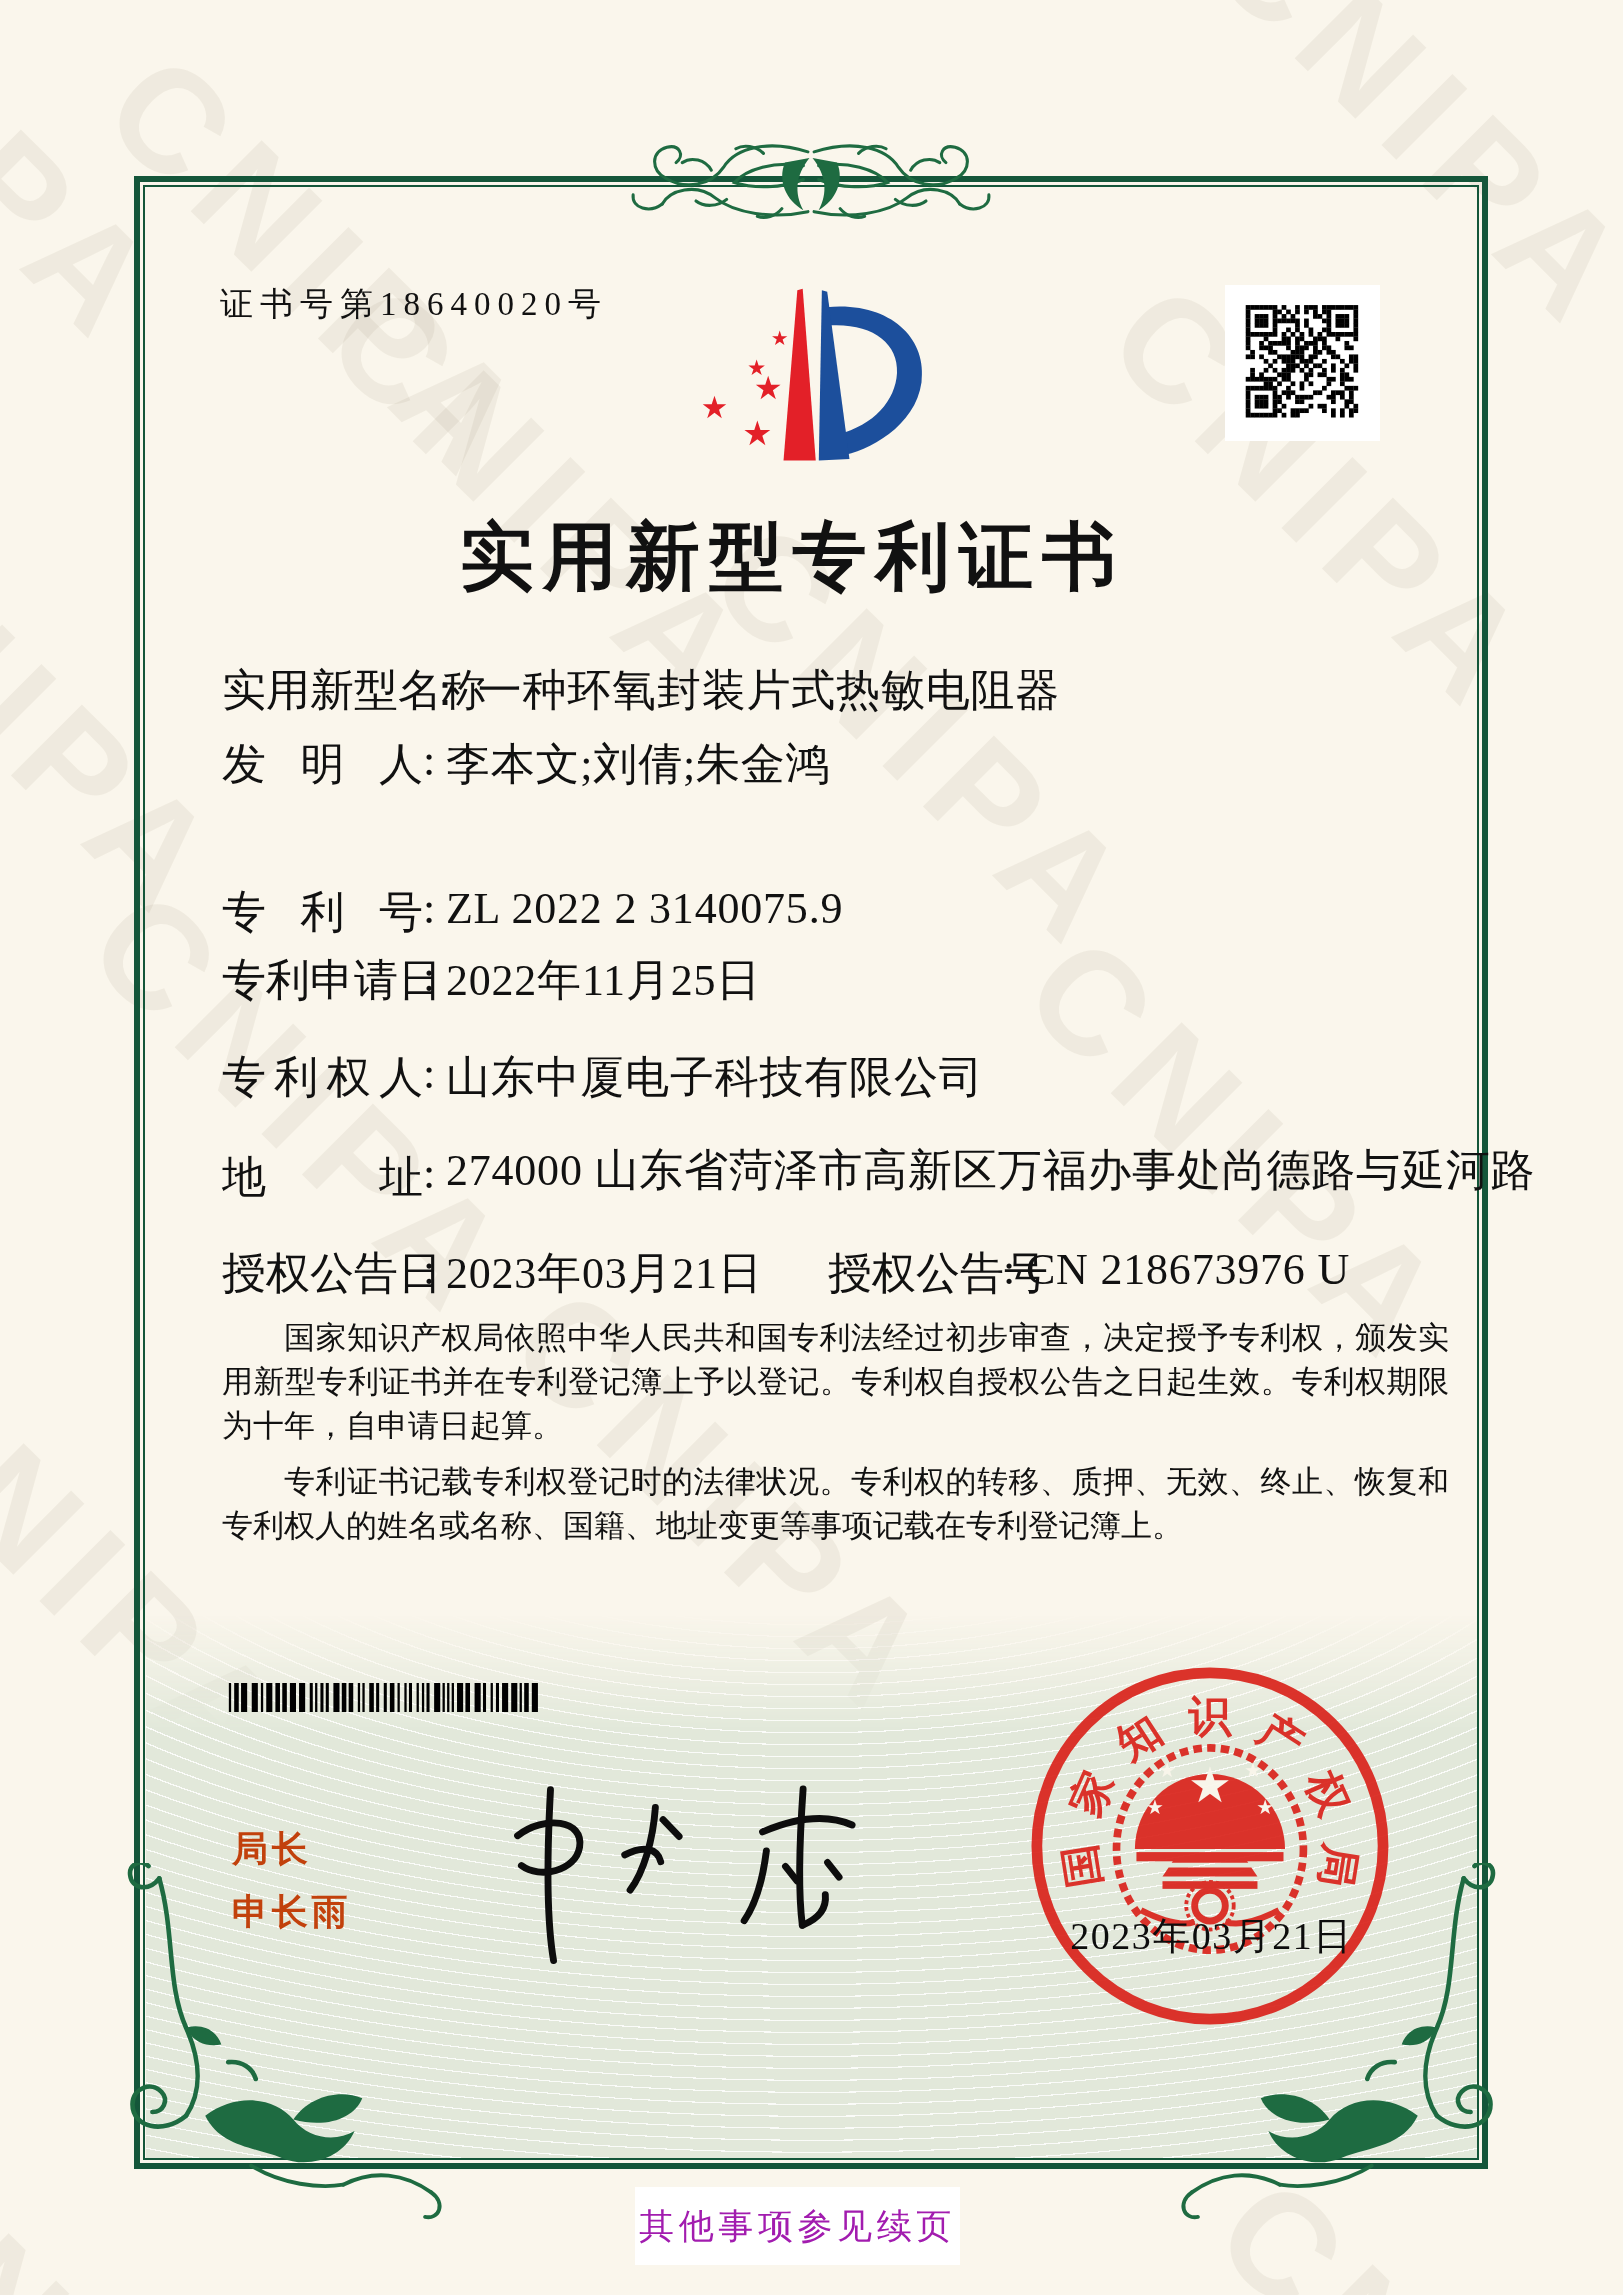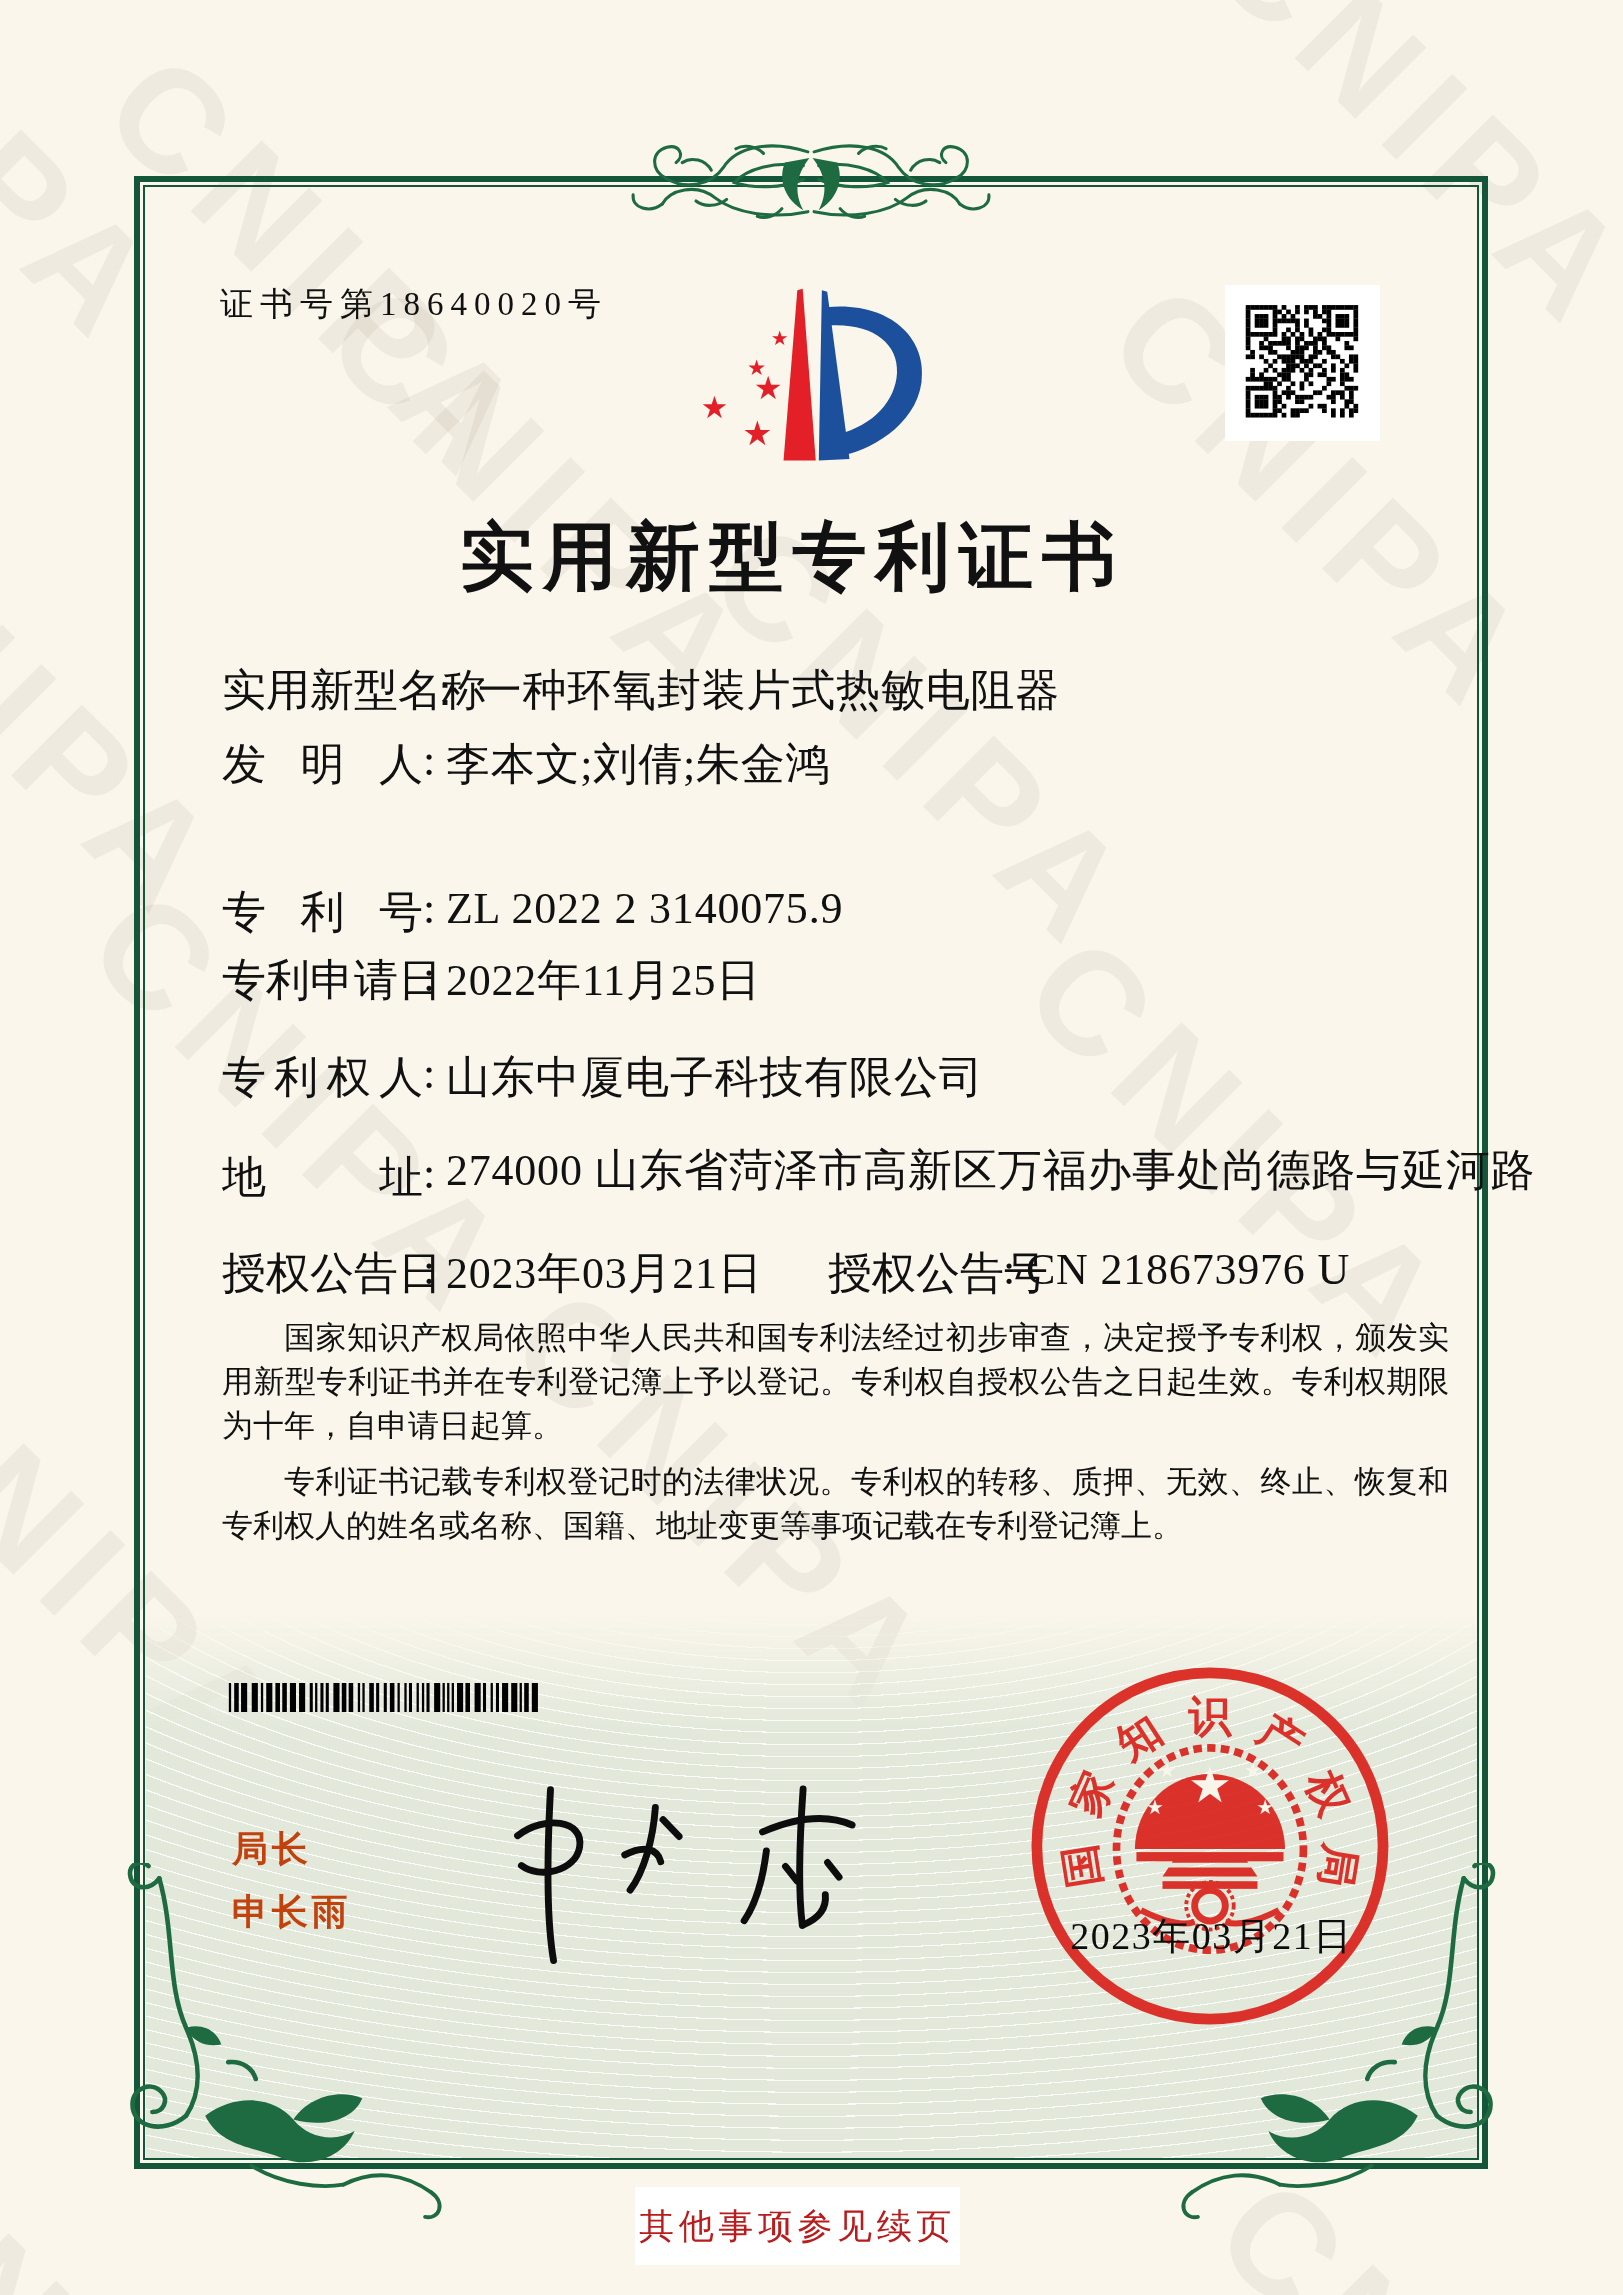--- a/index.html
+++ b/index.html
@@ -28,21 +28,21 @@
          text-align:justify;}
   .paras p{margin:0;text-indent:2em;}
   .paras p + p{margin-top:12.3px;}
   .director{position:absolute;left:232px;font-family:"Liberation Sans","DejaVu Sans",sans-serif;
             font-weight:bold;font-size:36px;letter-spacing:3.8px;color:#c2410c;}
   .seal-date{position:absolute;left:1020px;top:1911px;width:383px;text-align:center;
              font-size:38px;letter-spacing:1.5px;color:#0d0d0d;z-index:8;}
   .page-note{position:absolute;left:134px;top:2105px;width:1342px;text-align:center;font-size:27px;letter-spacing:2.3px;}
   .cont-box{position:absolute;left:635px;top:2187px;width:325px;height:78px;background:#ffffff;
             display:flex;align-items:center;justify-content:center;}
-  .cont-box div{font-size:35px;letter-spacing:4.6px;color:#b91c1c;}
+  .cont-box div{font-size:35px;letter-spacing:4.6px;color:#a21caf;}
   svg{display:block;}
   .abs{position:absolute;}
 </style>
 </head>
 <body>
 
 <div class="page">
 
   <div class="wm" style="left:-176px;top:-115px">CNIPA</div>
   <div class="wm" style="left:192px;top:23px">CNIPA</div>

